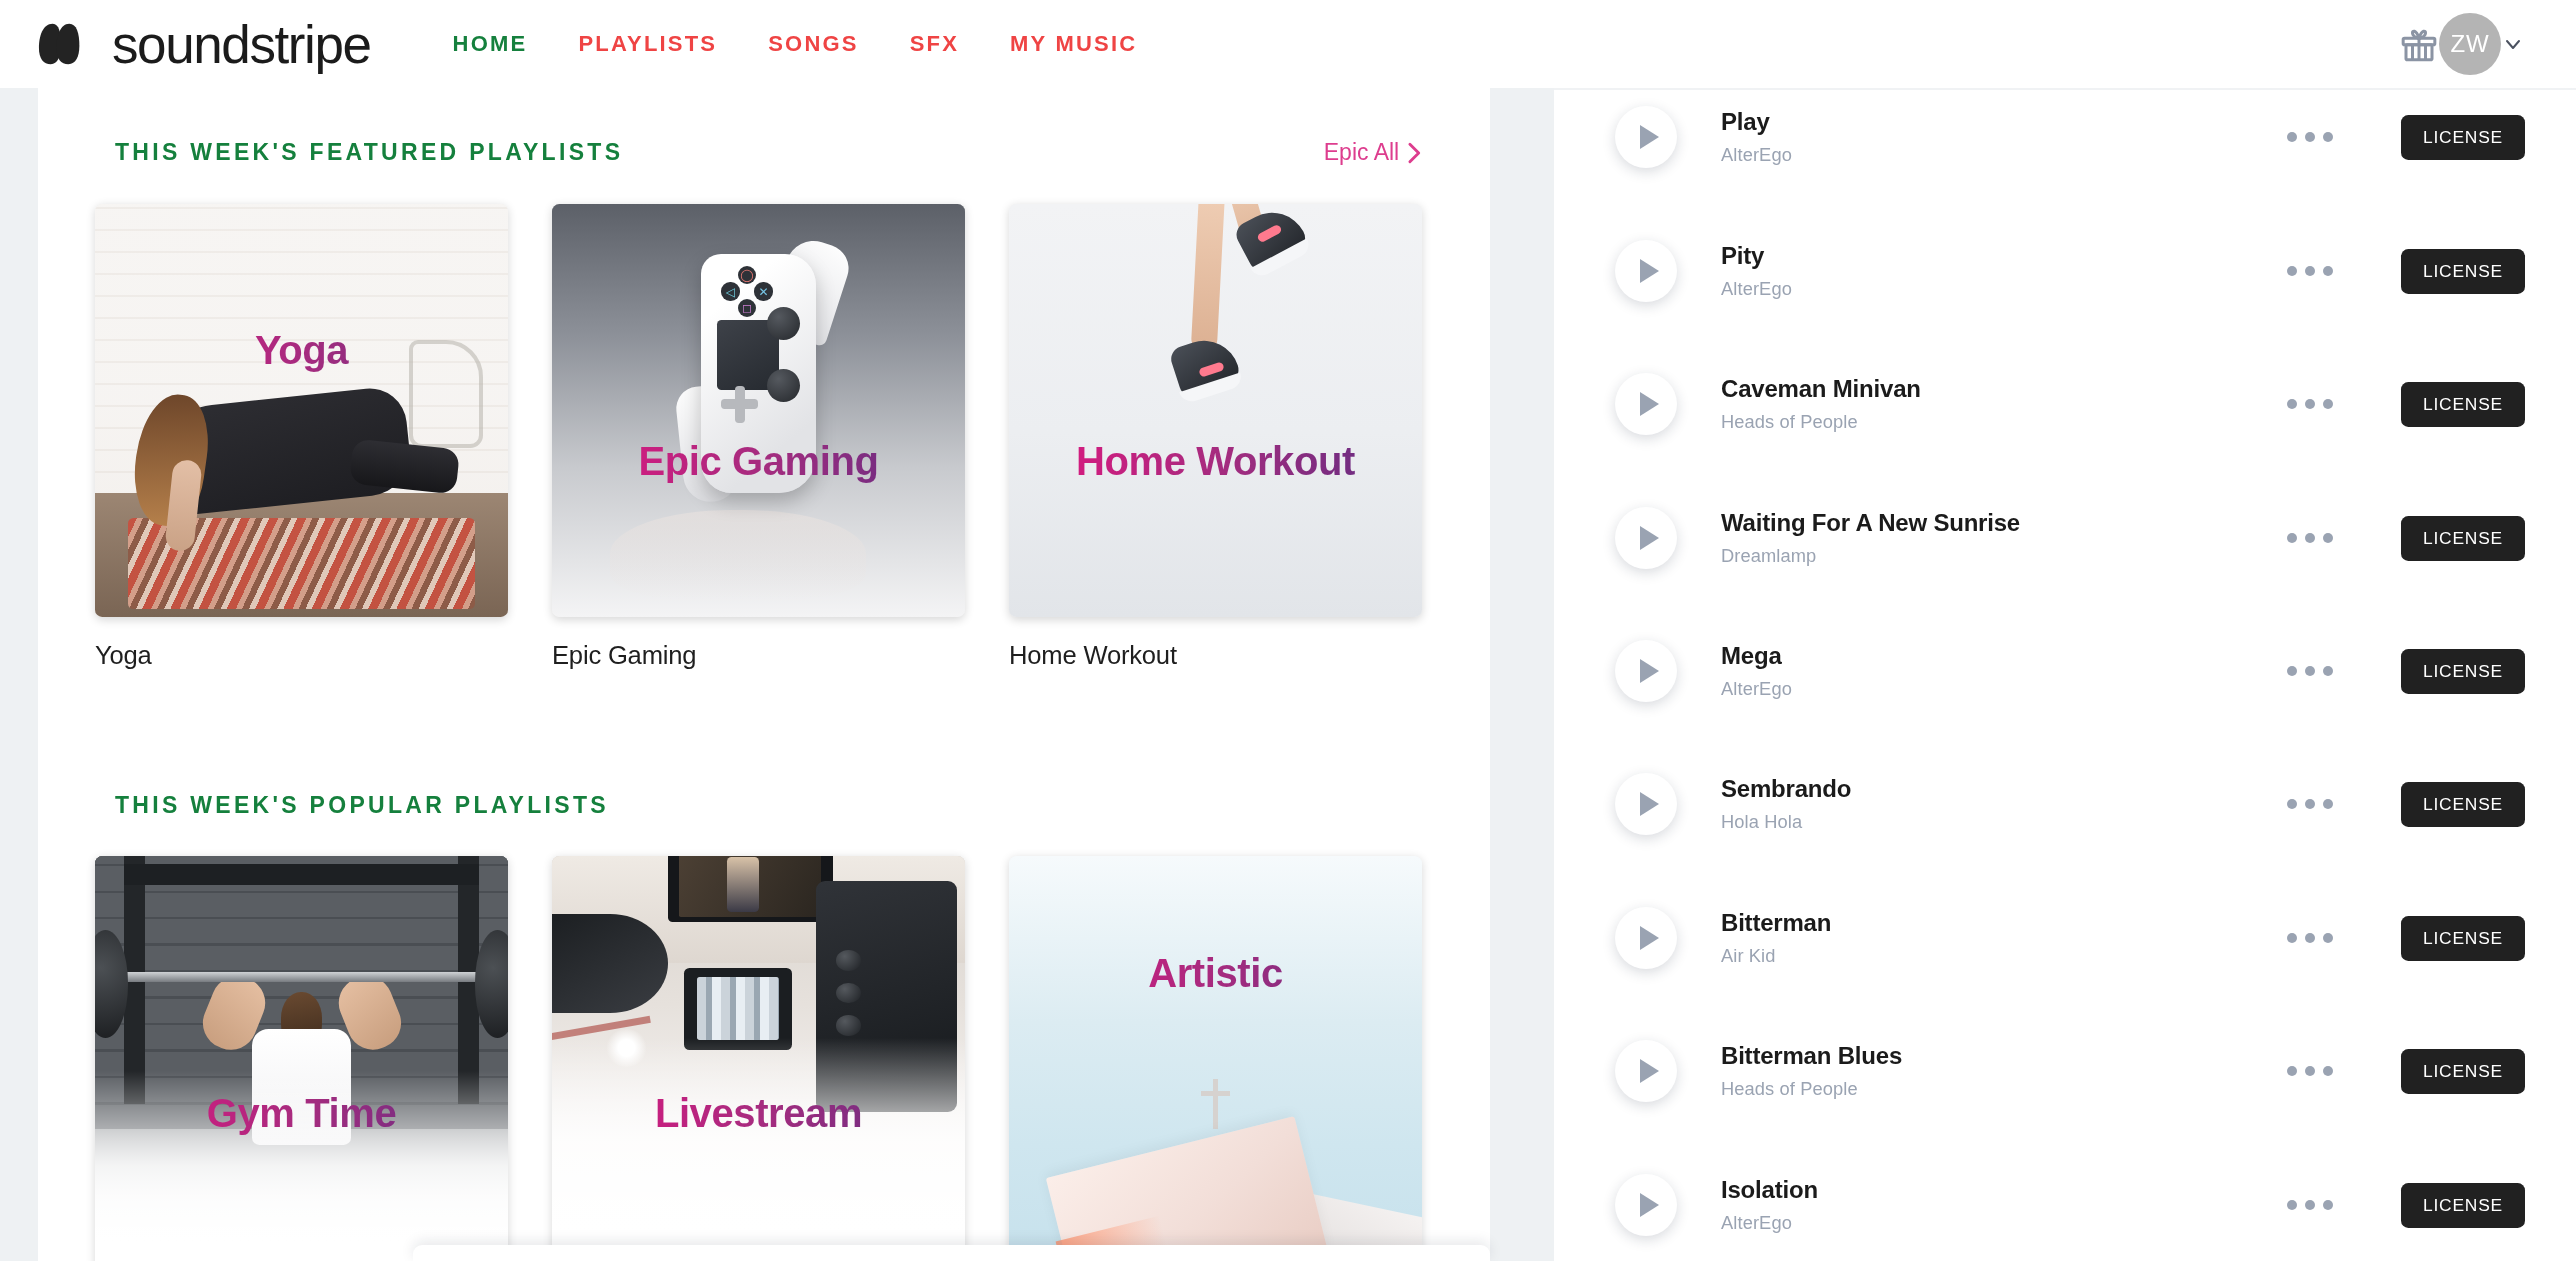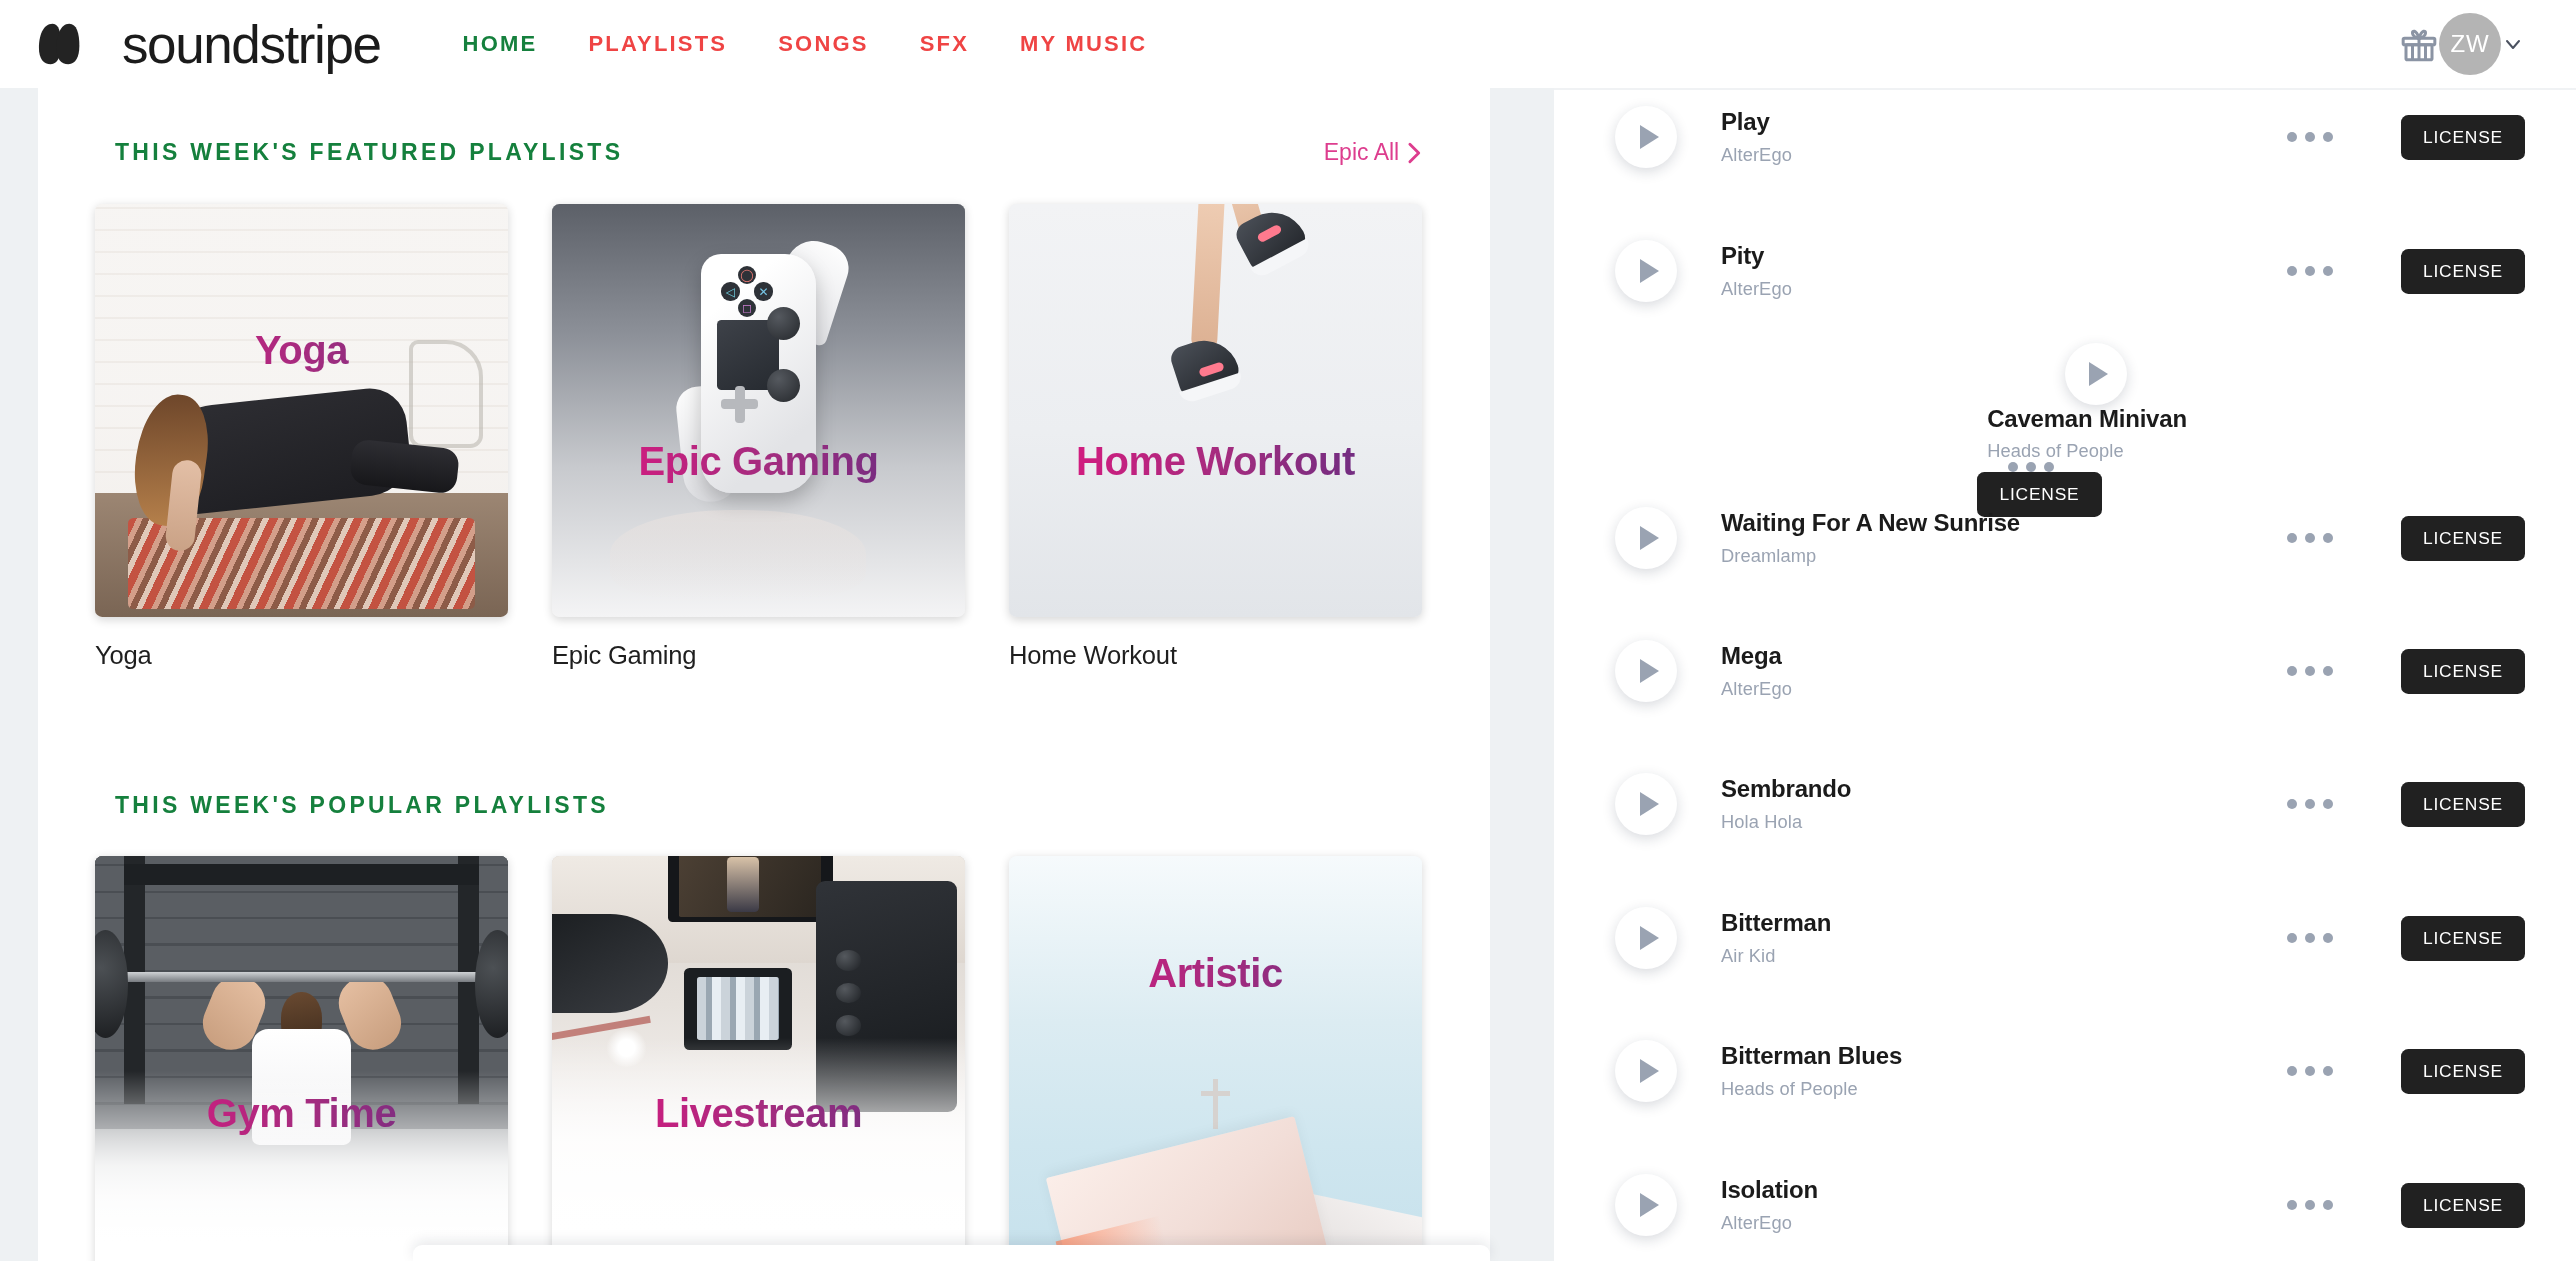--- a/index.html
+++ b/index.html
@@ -30,21 +30,21 @@
     align-items: center;
     margin-left: 38px;
     height: 88px;
   }
   #logo-mark { width: 57px; height: 48px; flex: none; }
   #logo-word {
     font-family: "Liberation Sans", sans-serif;
     font-size: 53px;
     letter-spacing: -1.4px;
     color: #1b1b1b;
-    margin-left: 27px;
+    margin-left: 17px;
     font-weight: 400;
   }
 
   #nav-links {
     display: flex;
     align-items: center;
     margin-left: 82px;
     gap: 51px;
   }
   .nav-link {
@@ -579,21 +579,21 @@
           <div class="song-title">Pity</div>
           <div class="song-artist">AlterEgo</div>
         </div>
         <div class="dots">
           <span></span>
           <span></span>
           <span></span>
         </div>
         <div class="license-btn">LICENSE</div>
       </div>
-      <div class="song-row" style="top: 255px; flex-direction: column;">
+      <div class="song-row" style="top: 255px;">
         <div class="play-btn">
           <i></i>
         </div>
         <div class="song-meta">
           <div class="song-title">Caveman Minivan</div>
           <div class="song-artist">Heads of People</div>
         </div>
         <div class="dots">
           <span></span>
           <span></span>

